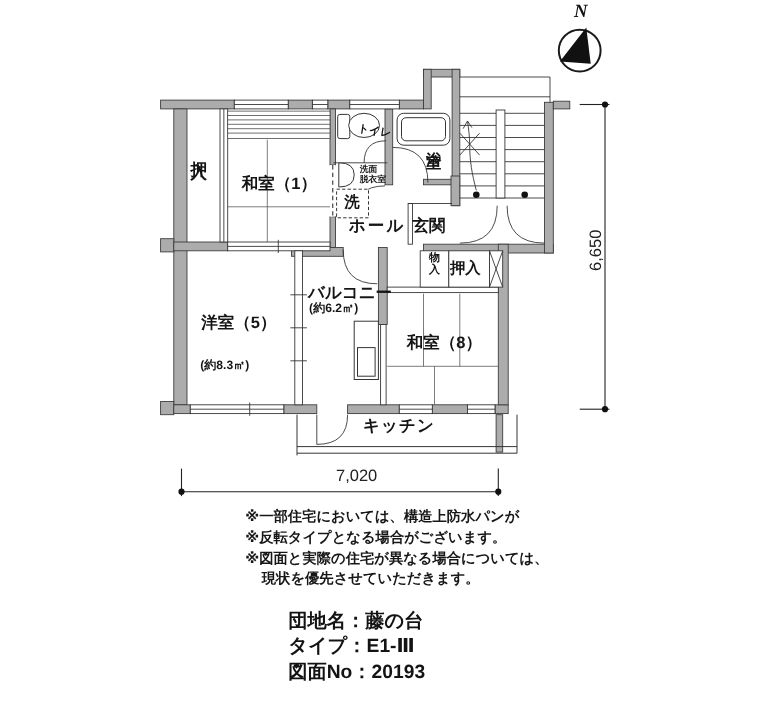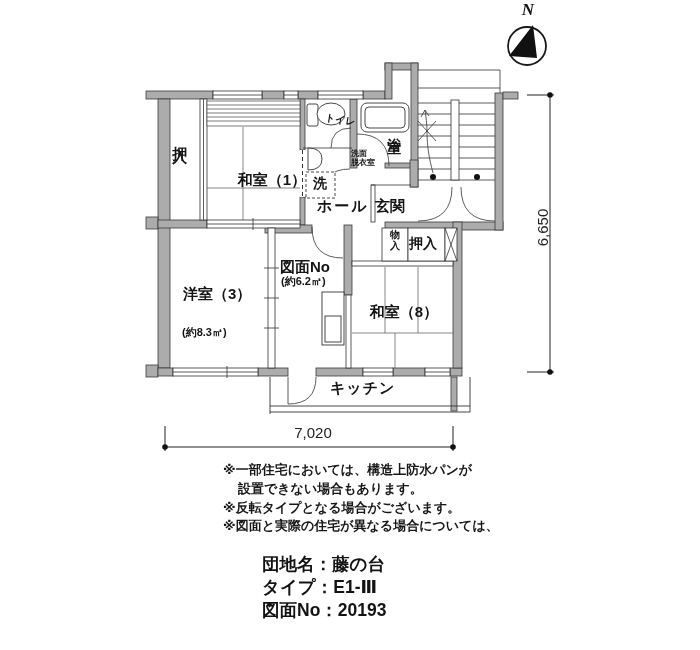--- a/index.html
+++ b/index.html
@@ -5,21 +5,21 @@
   html,body{margin:0;padding:0;background:#fff;}
   #stage{position:relative;width:700px;height:650px;background:#ffffff;overflow:hidden;
          font-family:"Liberation Sans","DejaVu Sans",sans-serif;color:#111;}
   #plan-svg{position:absolute;left:0;top:0;}
   .lbl{position:absolute;font-weight:700;color:#151515;white-space:pre-line;line-height:1.05;}
   .vert{writing-mode:vertical-rl;text-orientation:upright;}
   .f15{font-size:15px;}
   .f14{font-size:14px;}
   .f12{font-size:11px;}
   .f10{font-size:10px;}
-  .f8{font-size:8px;line-height:1.15;margin-left:24px;}
+  .f8{font-size:8px;line-height:1.15;}
   .center{text-align:center;}
   .dim{position:absolute;font-weight:400;font-size:15px;color:#222;}
   .notes{position:absolute;left:223px;top:461px;width:320px;}
   .note-line{font-size:13px;font-weight:700;line-height:18.8px;color:#171717;}
   .note-indent{padding-left:15px;}
   .info{position:absolute;left:262px;top:553px;}
   .info-line{font-size:17.5px;font-weight:700;line-height:22.8px;color:#131313;}
   .compass-n{position:absolute;left:514px;top:0px;width:28px;text-align:center;
              font-family:"Liberation Serif","DejaVu Serif",serif;
              font-style:italic;font-weight:600;font-size:17px;color:#111;}
@@ -190,46 +190,46 @@
     <line x1="527" y1="95" x2="554" y2="95"></line>
     <line x1="527" y1="372" x2="554" y2="372"></line>
     <circle cx="550" cy="95" r="2.8" stroke="none"></circle>
     <circle cx="550" cy="372" r="2.8" stroke="none"></circle>
   </g>
 </svg>
 
   <div class="compass-n">N</div>
 
   <div class="lbl vert f15" style="left:172px;top:134px;letter-spacing:2px;">押入</div>
-  <div class="lbl f15 center" style="left:206px;top:172px;width:96px;padding-left:18px;">和室（1）</div>
+  <div class="lbl f15 center" style="left:206px;top:160px;width:96px;">和室（1）</div>
   <div class="lbl f10" style="left:325px;top:115px;transform:rotate(9deg);">トイレ</div>
   <div class="lbl f8" style="left:327px;top:149px;">洗面
 脱衣室</div>
   <div class="lbl f14" style="left:313px;top:176px;">洗</div>
   <div class="lbl vert f14" style="left:387px;top:127px;letter-spacing:1px;">浴室</div>
   <div class="lbl f15" style="left:317px;top:198px;letter-spacing:2px;">ホール</div>
   <div class="lbl f15" style="left:375px;top:198px;">玄関</div>
   <div class="lbl f10 center" style="left:384px;top:230px;width:22px;">物
 入</div>
   <div class="lbl f14" style="left:409px;top:236px;">押入</div>
   <div class="lbl f15 center" style="left:356px;top:304px;width:96px;">和室（8）</div>
-  <div class="lbl f15" style="left:280px;top:259px;">図面No</div>
+  <div class="lbl f15" style="left:280px;top:259px;">バルコニー</div>
   <div class="lbl f12" style="left:281px;top:276px;font-weight:600;">(約6.2㎡)</div>
-  <div class="lbl f15" style="left:183px;top:286px;">洋室（3）</div>
+  <div class="lbl f15" style="left:183px;top:286px;">洋室（5）</div>
   <div class="lbl f12" style="left:182px;top:304px;font-weight:600;margin-top:23px;">(約8.3㎡)</div>
   <div class="lbl f15" style="left:330px;top:380px;letter-spacing:1px;">キッチン</div>
 
-  <div class="dim center" style="left:283px;top:424px;width:60px;">7,020</div>
+  <div class="dim center" style="left:283px;top:424px;width:60px;text-align:right;">7,020</div>
   <div class="dim center rot-ccw" style="left:512px;top:219px;width:60px;">6,650</div>
 
   <div class="notes">
     <div class="note-line">※一部住宅においては、構造上防水パンが</div>
-    <div class="note-line note-indent">設置できない場合もあります。</div>
     <div class="note-line">※反転タイプとなる場合がございます。</div>
     <div class="note-line">※図面と実際の住宅が異なる場合については、</div>
+    <div class="note-line note-indent">現状を優先させていただきます。</div>
   </div>
 
   <div class="info">
     <div class="info-line"><span>団地名：</span><span>藤の台</span></div>
     <div class="info-line"><span>タイプ：</span><span>E1-Ⅲ</span></div>
     <div class="info-line"><span>図面No：</span><span>20193</span></div>
   </div>
 
 </div>
 

